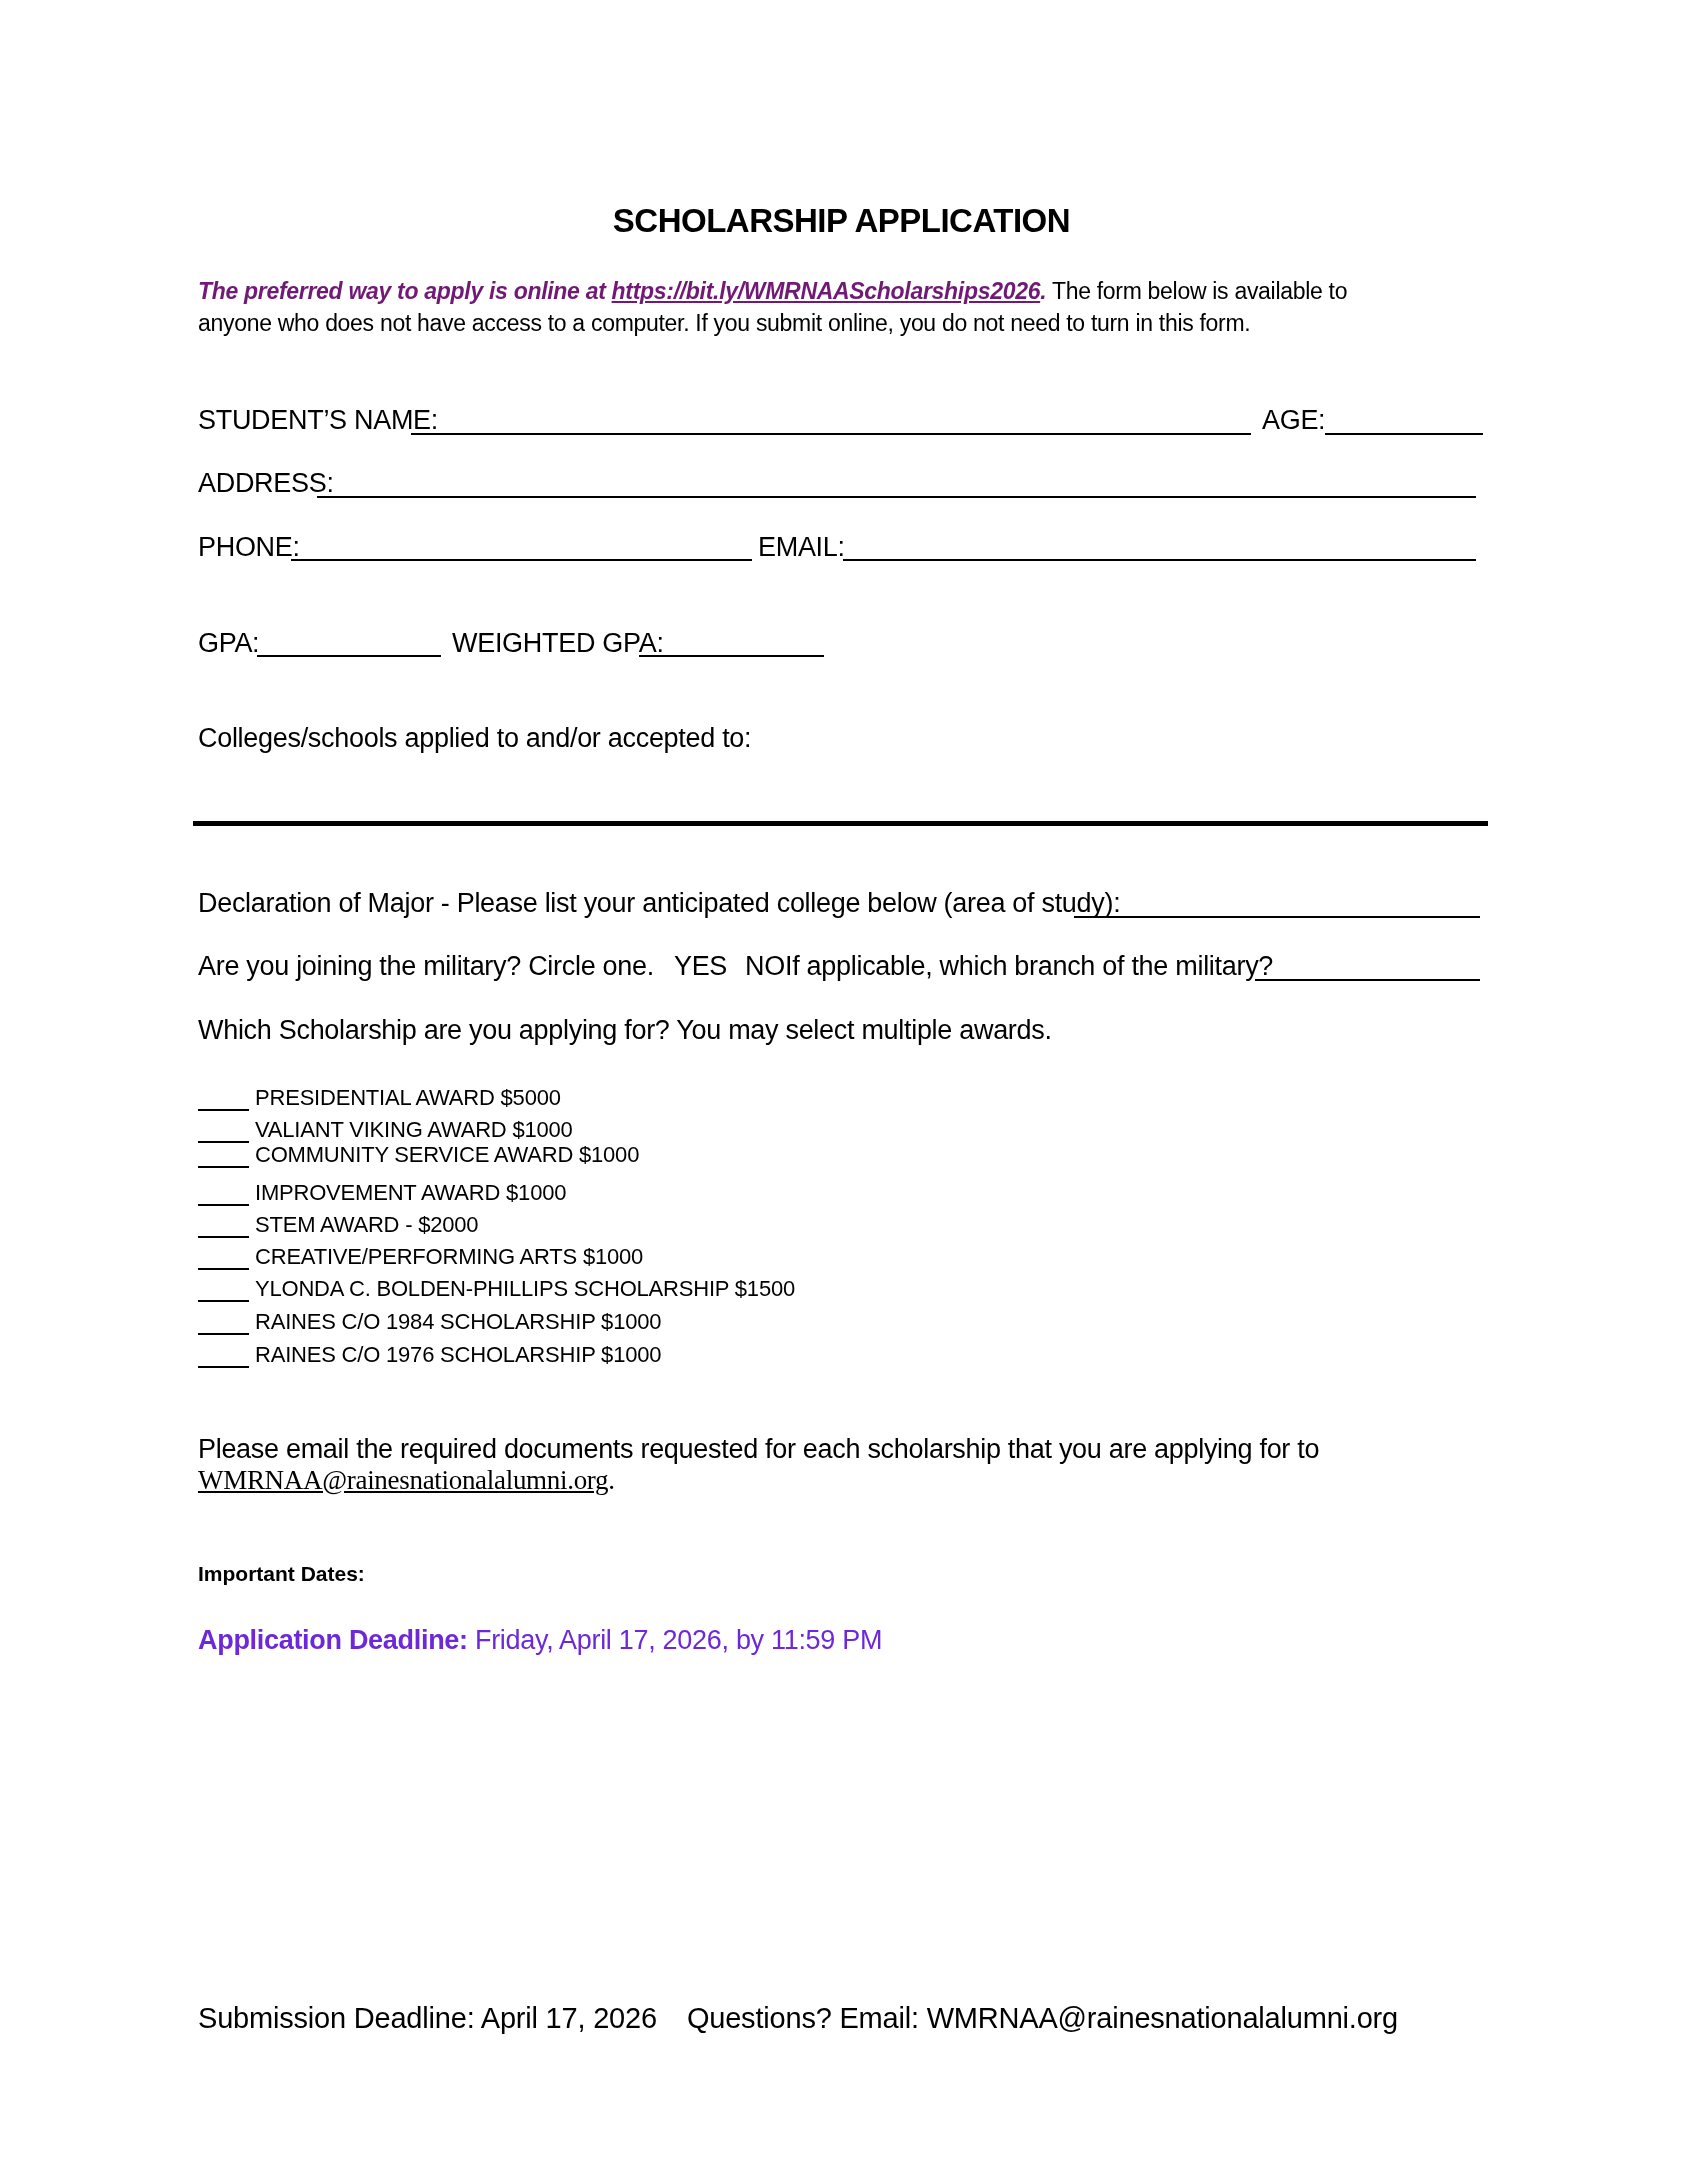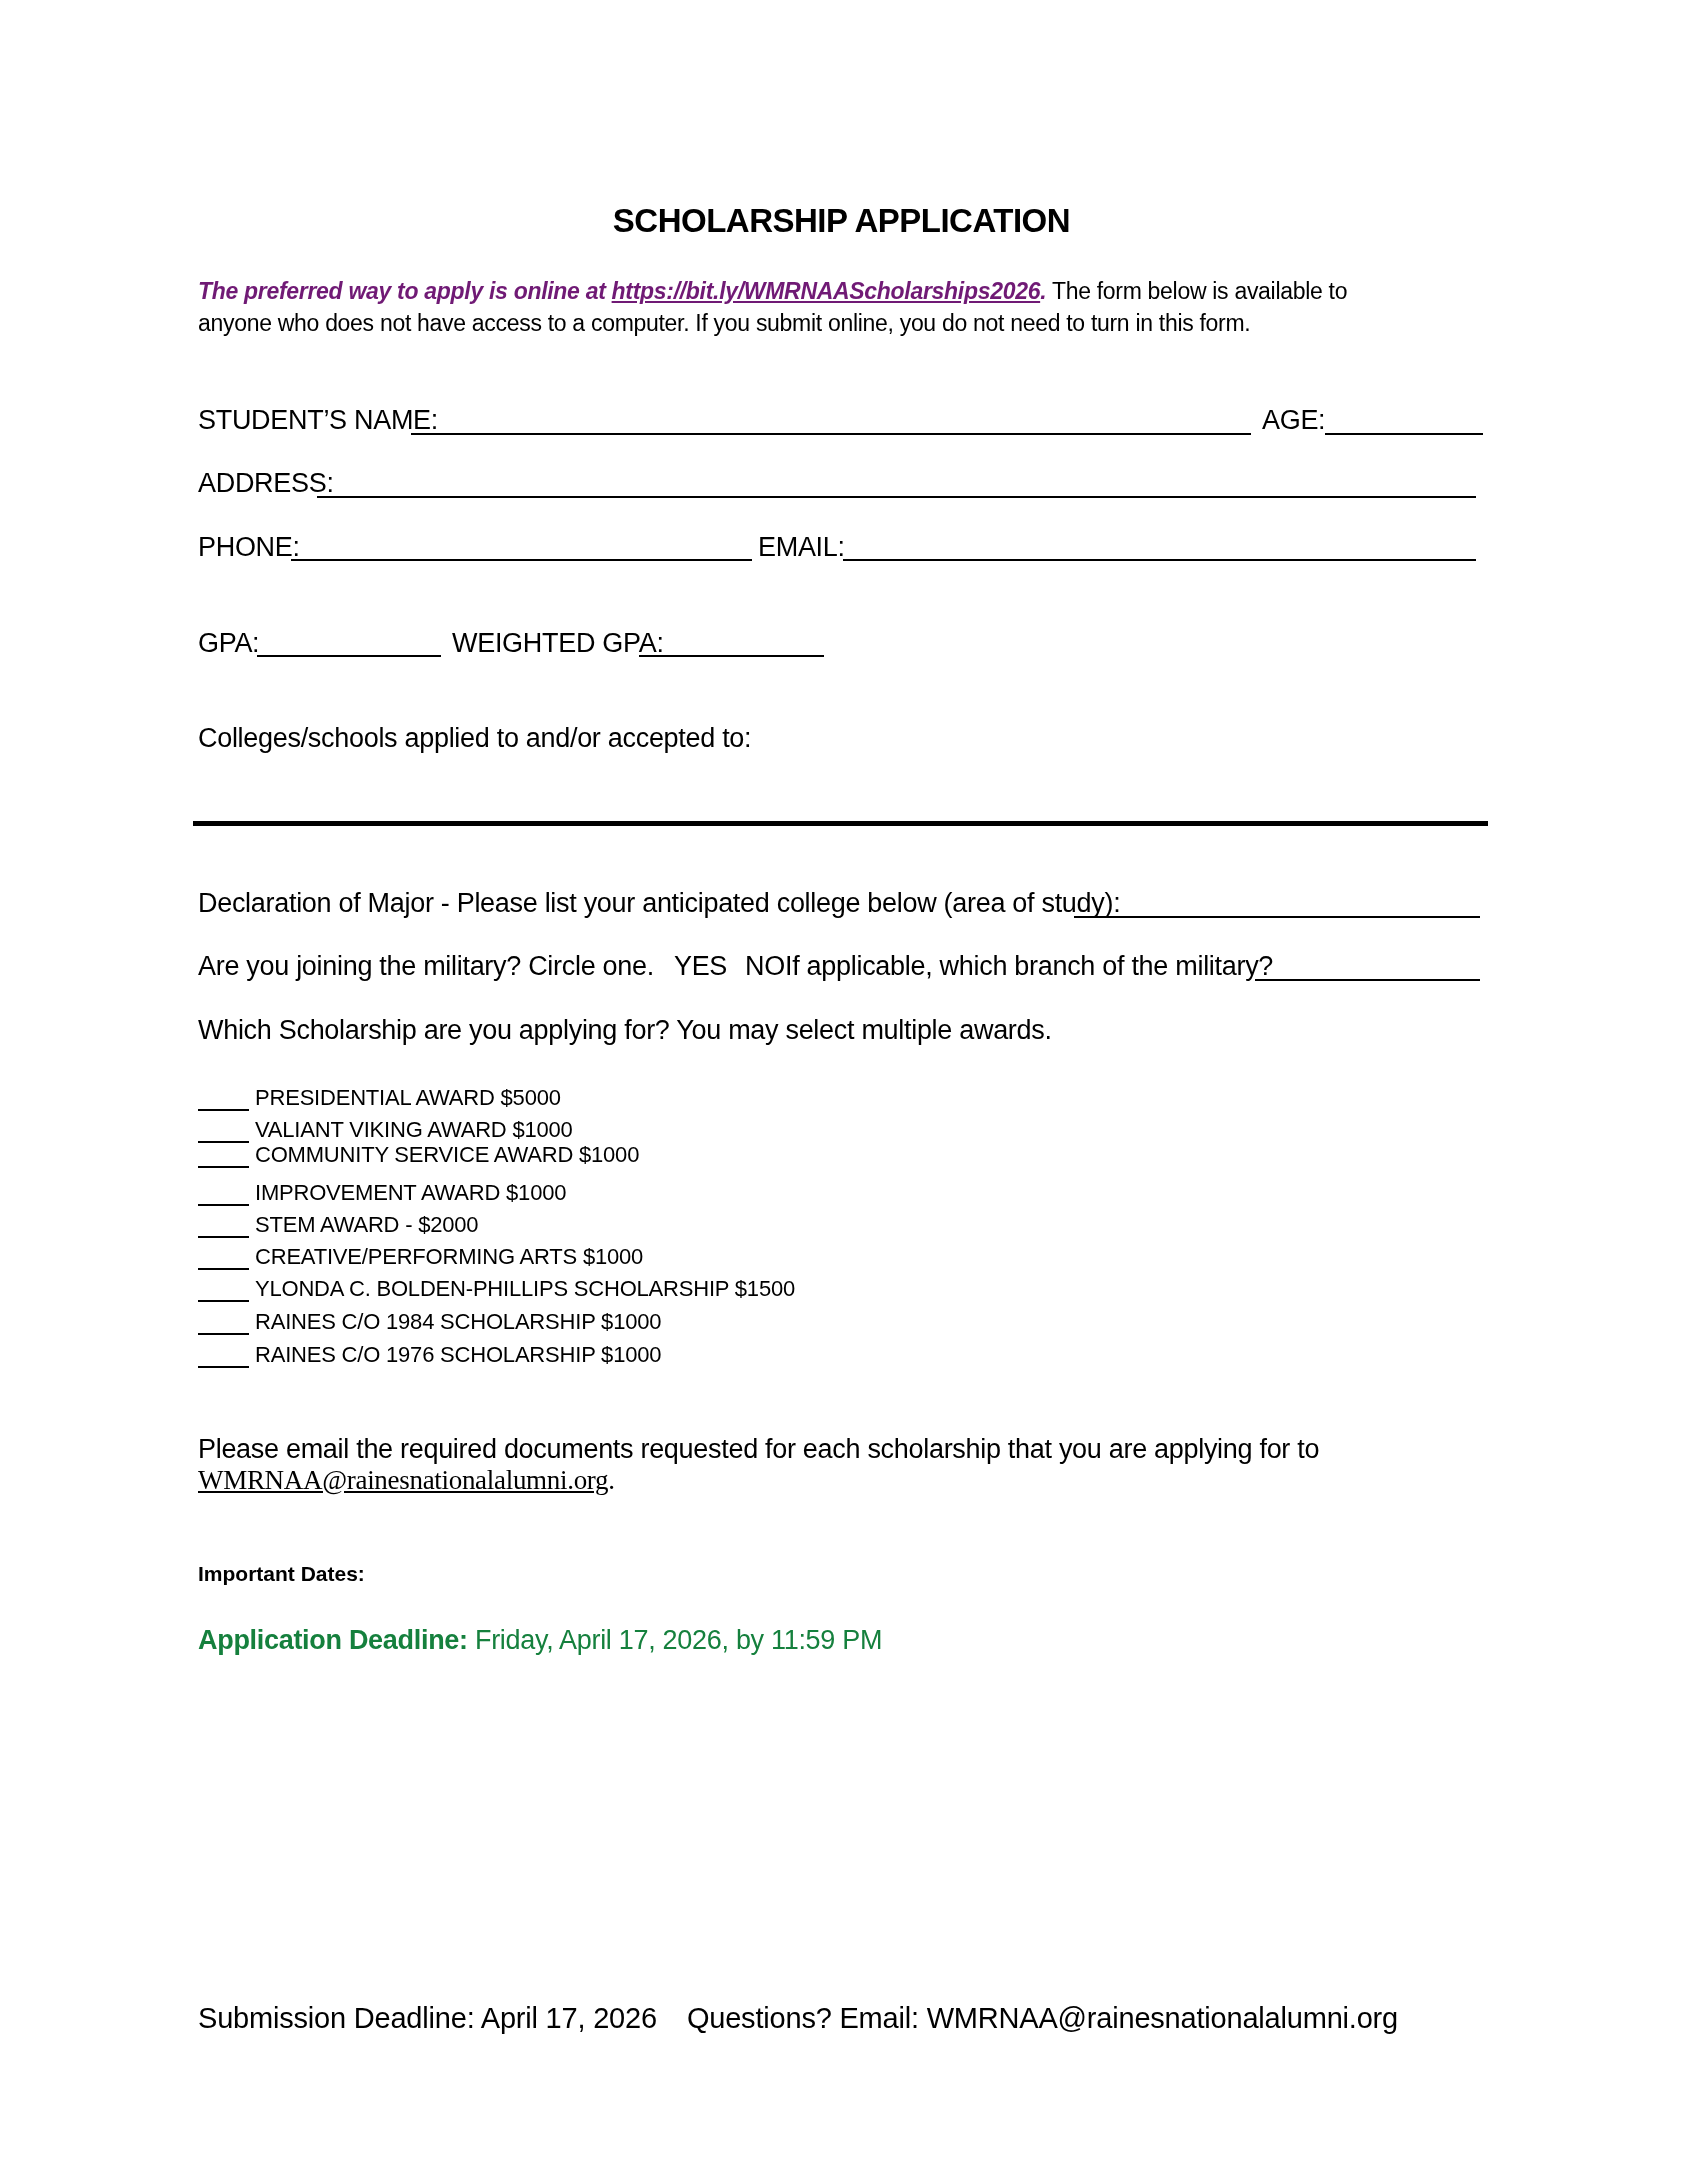--- a/index.html
+++ b/index.html
@@ -3,21 +3,21 @@
 <meta charset="utf-8">
 <style>
   html, body { margin: 0; padding: 0; background: #ffffff; }
   body { width: 1683px; height: 2178px; position: relative; overflow: hidden;
          font-family: "Liberation Sans", "DejaVu Sans", sans-serif; color: #000; }
   .abs { position: absolute; white-space: nowrap; }
   .txt { font-size: 27px; letter-spacing: -0.3px; }
   .title { left: 0; width: 1683px; text-align: center; top: 202px;
            font-size: 33px; font-weight: bold; letter-spacing: -0.5px; }
   .intro { left: 198px; font-size: 23px; letter-spacing: -0.3px; }
-  .red { color: #15803d; }
+  .red { color: #6d28d9; }
   .red-italic { color: #701a75; font-style: italic; font-weight: bold; }
   .link-u { text-decoration: underline; }
   .line { position: absolute; border-bottom: 2px solid #000; height: 0; }
   .thick { position: absolute; height: 5px; background: #000; }
   .award-row { position: absolute; left: 198px; height: 32px; display: flex; align-items: flex-end; }
   .award-blank { display: inline-block; width: 51px; border-bottom: 2px solid #000; margin-right: 6px; height: 26px; }
   .award-label { font-size: 22px; letter-spacing: -0.2px; line-height: 26px; }
   .bold { font-weight: bold; }
   .footer { left: 198px; top: 2002px; font-size: 29px; letter-spacing: -0.2px; }
   .footer .gap { display: inline-block; width: 30px; }

